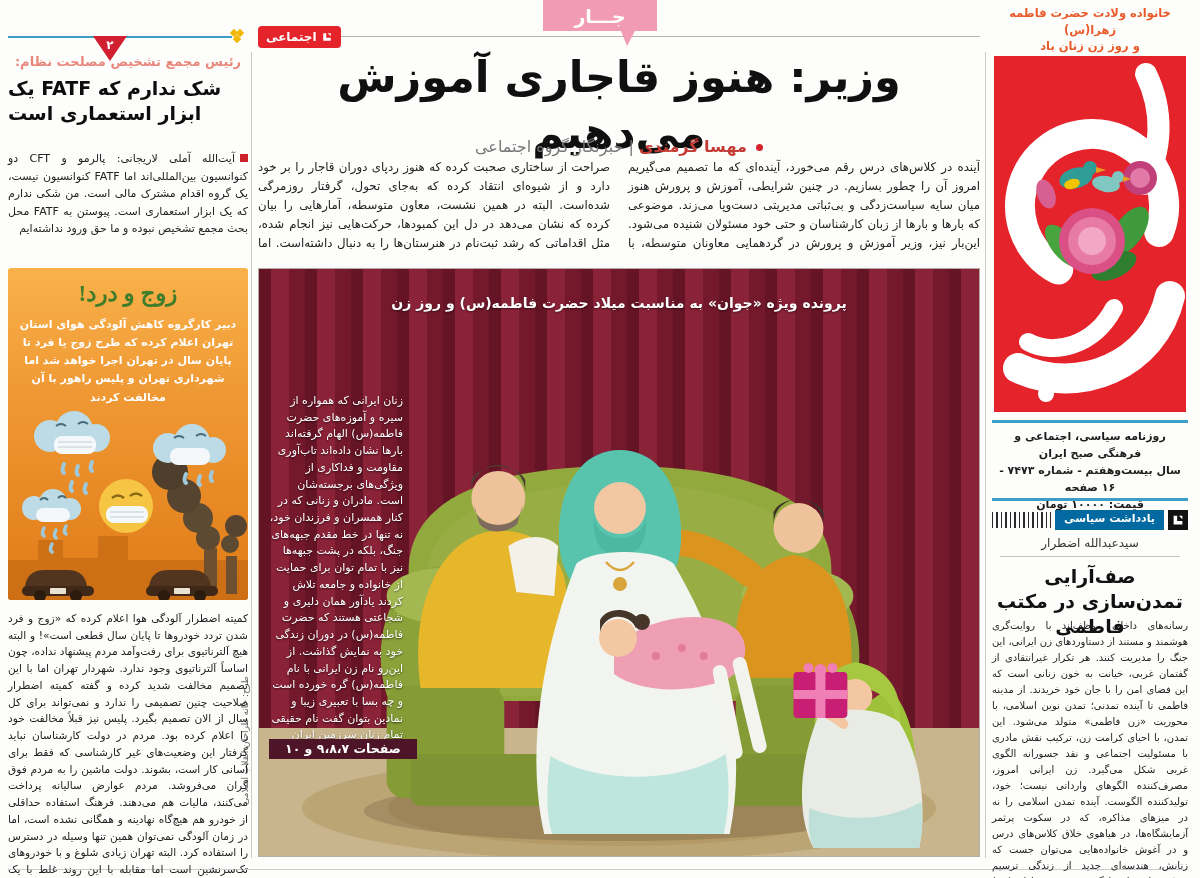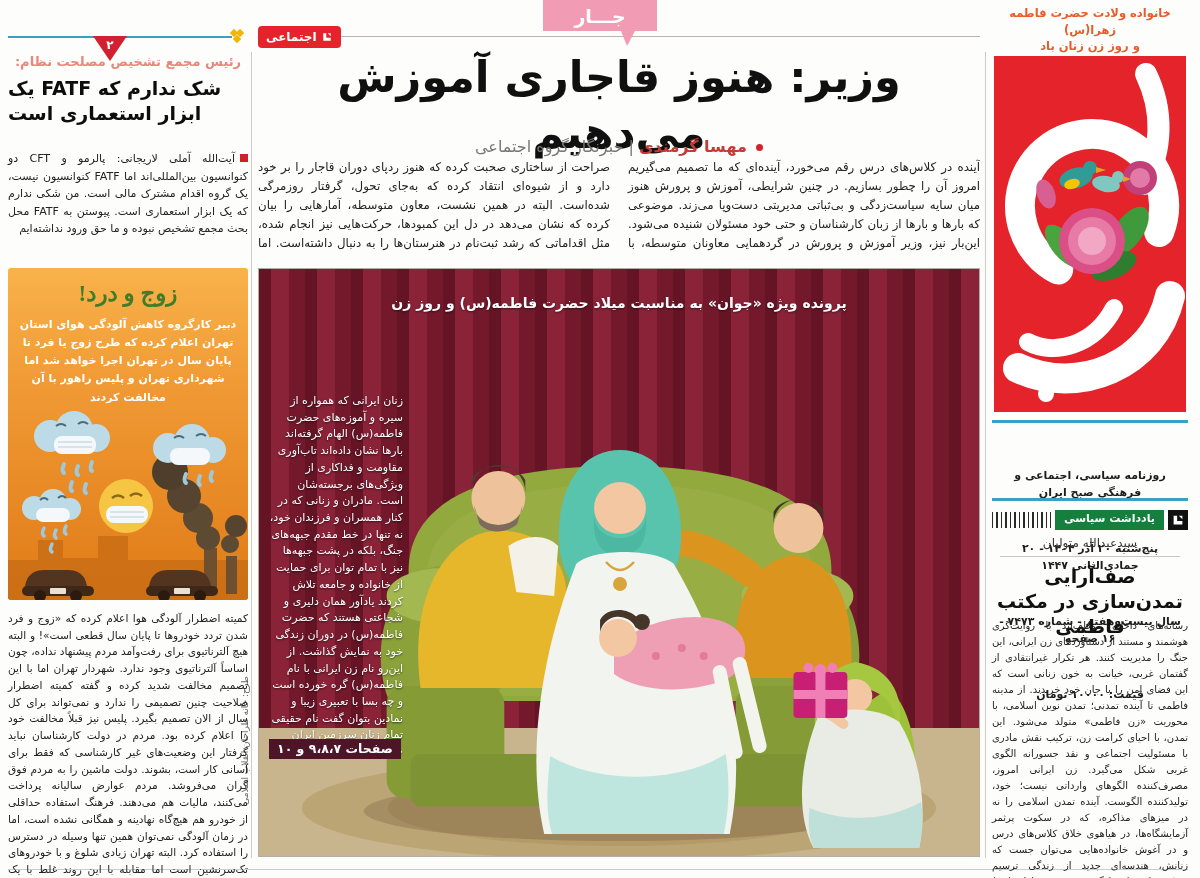--- a/index.html
+++ b/index.html
@@ -16,27 +16,27 @@
   .hline { position:absolute; height:1px; background:#b9b4ac; }
 
   
   .congrats { left:992px; top:5px; width:196px; text-align:center;
     color:#e95b2a; font-size:11.5px; font-weight:bold; line-height:1.45; }
   .logo-box { left:994px; top:56px; width:192px; height:356px; background:#e4232b;
     box-shadow:inset 0 0 0 3px #e4232b; }
   .blue-bar { left:992px; width:196px; height:3px; background:#3aa0c9; }
   .mast-info { left:992px; top:428px; width:196px; text-align:center;
     font-size:11px; font-weight:bold; color:#1d1d1d; line-height:1.55; }
-  .mast-info .row { display:block;margin-top:39px; }
+  .mast-info .row { display:block; }
 
   .note-row { left:992px; top:510px; width:196px; height:20px; display:flex;
     align-items:center; gap:4px; }
   .note-mark { width:20px; height:20px; background:#111; flex:0 0 auto;
     display:flex; align-items:center; justify-content:center; }
-  .note-label { background:#15803d; color:#fff; font-size:11px; font-weight:bold;
+  .note-label { background:#0369a1; color:#fff; font-size:11px; font-weight:bold;
     padding:2px 9px 3px; line-height:1.3; white-space:nowrap; }
   .barcode { flex:1; height:16px;
     background:repeating-linear-gradient(90deg,#2a2a2a 0 1.5px,transparent 1.5px 4.5px); }
   .note-author { left:992px; top:536px; width:196px; text-align:center;
     font-size:12px; color:#333; }
   .note-title { left:992px; top:564px; width:196px; text-align:center;
     font-size:19px; font-weight:900; color:#111; line-height:1.32; }
   .note-body { left:992px; top:618px; width:196px; font-size:10px; color:#222;
     line-height:1.6; text-align:justify; }
 
@@ -64,21 +64,21 @@
     color:#fff; font-size:14px; font-weight:bold; z-index:4;
     text-shadow:0 1px 2px rgba(0,0,0,.5); }
   .feature-headline { position:absolute; left:0; top:50px; width:100%; text-align:center;
     color:#fff; font-size:35px; font-weight:900; z-index:4;
     text-shadow:0 2px 3px rgba(0,0,0,.45); }
   .feature-side { position:absolute; left:10px; top:124px; width:134px; z-index:4;
     color:#fff; font-size:11px; line-height:1.52; text-align:right;
     text-shadow:0 1px 2px rgba(0,0,0,.6); }
   .pages-chip { position:absolute; left:10px; top:470px; z-index:4;
     background:#4d1527; color:#fff; font-size:12.5px; font-weight:bold;
-    padding:2px 8px 3px; display:inline-block; }
+    padding:2px 16px 3px; display:inline-block; }
   .scene { position:absolute; left:0; bottom:0; width:100%; height:500px; z-index:2; }
   .credit-vert { left:240px; top:846px; transform:rotate(-90deg);
     transform-origin:0 0; font-size:9px; color:#666; width:170px; white-space:nowrap; }
 
   
   .ribbon { left:543px; top:0; z-index:5; }
 
   
   .teal-line { left:8px; top:36px; width:224px; height:2px; background:#3a9fc0; }
   .tri-marker { left:92px; top:36px; width:36px; height:26px; z-index:3; }
@@ -149,37 +149,36 @@
           <circle cx="124" cy="121" r="6" fill="#7fc7c0"></circle>
           <polygon points="129,120 137,123 129,126" fill="#e8a020"></polygon>
         </g>
       </g>
     </svg>
   </div>
 
   <div class="abs blue-bar" style="top:420px;"></div>
   <div class="abs mast-info">
     <span class="row">روزنامه سیاسی، اجتماعی و فرهنگی صبح ایران</span>
-    <span class="row">پنج‌شنبه ۲۰ آذر ۱۴۰۴ - ۲۰ جمادی‌الثانی ۱۴۴۷</span>
     <span class="row">سال بیست‌وهفتم - شماره ۷۴۷۳ - ۱۶ صفحه</span>
     <span class="row">قیمت: ۱۰۰۰۰ تومان</span>
   </div>
   <div class="abs blue-bar" style="top:498px;"></div>
 
   <div class="abs note-row">
     <span class="note-mark">
       <svg width="14" height="14" viewBox="0 0 16 16">
           <polygon points="3,3 7,3 7,9 13,9 13,13 3,13" fill="#fff"></polygon>
           <polygon points="9,3 13,3 13,7" fill="#fff"></polygon>
         </svg>
     </span>
     <span class="note-label">یادداشت سیاسی</span>
     <span class="barcode"></span>
   </div>
-  <div class="abs note-author">سیدعبدالله متولیان</div>
+  <div class="abs note-author">سیدعبدالله اضطرار</div>
   <div class="hline" style="left:1000px; top:556px; width:180px; background:#c9c4bc;"></div>
   <div class="abs note-title">صف‌آرایی تمدن‌سازی در مکتب فاطمی</div>
   <p class="abs note-body">
     <span>رسانه‌های داخلی موظف‌اند با روایت‌گری هوشمند و مستند از دستاوردهای زن ایرانی، این جنگ را مدیریت کنند. هر تکرار غیرانتقادی از گفتمان غربی، خیانت به خون زنانی است که این فضای امن را با جان خود خریدند. از مدینه فاطمی تا آینده تمدنی؛ تمدن نوین اسلامی، با محوریت «زن فاطمی» متولد می‌شود. این تمدن، با احیای کرامت زن، ترکیب نقش مادری با مسئولیت اجتماعی و نقد جسورانه الگوی غربی شکل می‌گیرد. زن ایرانی امروز، مصرف‌کننده الگوهای وارداتی نیست؛ خود، تولیدکننده الگوست. آینده تمدن اسلامی را نه در میزهای مذاکره، که در سکوت پرثمر آزمایشگاه‌ها، در هیاهوی خلاق کلاس‌های درس و در آغوش خانواده‌هایی می‌توان جست که زنانش، هندسه‌ای جدید از زندگی ترسیم می‌کنند. این راه، بازگشت به مدینه فاطمه(س) است؛ اما این‌بار در ابعادی جهانی. آن آفتاب مدینه، امروز هندسه تمدن نوین اسلامی را می‌آراید. </span>
     
   </p>
 
   <div class="abs ribbon">
     <svg width="114" height="48" viewBox="0 0 114 48">
       <path d="M0,0 H114 V31 H92 L84,46 L78,31 H0 Z" fill="#f19cb4"></path>

